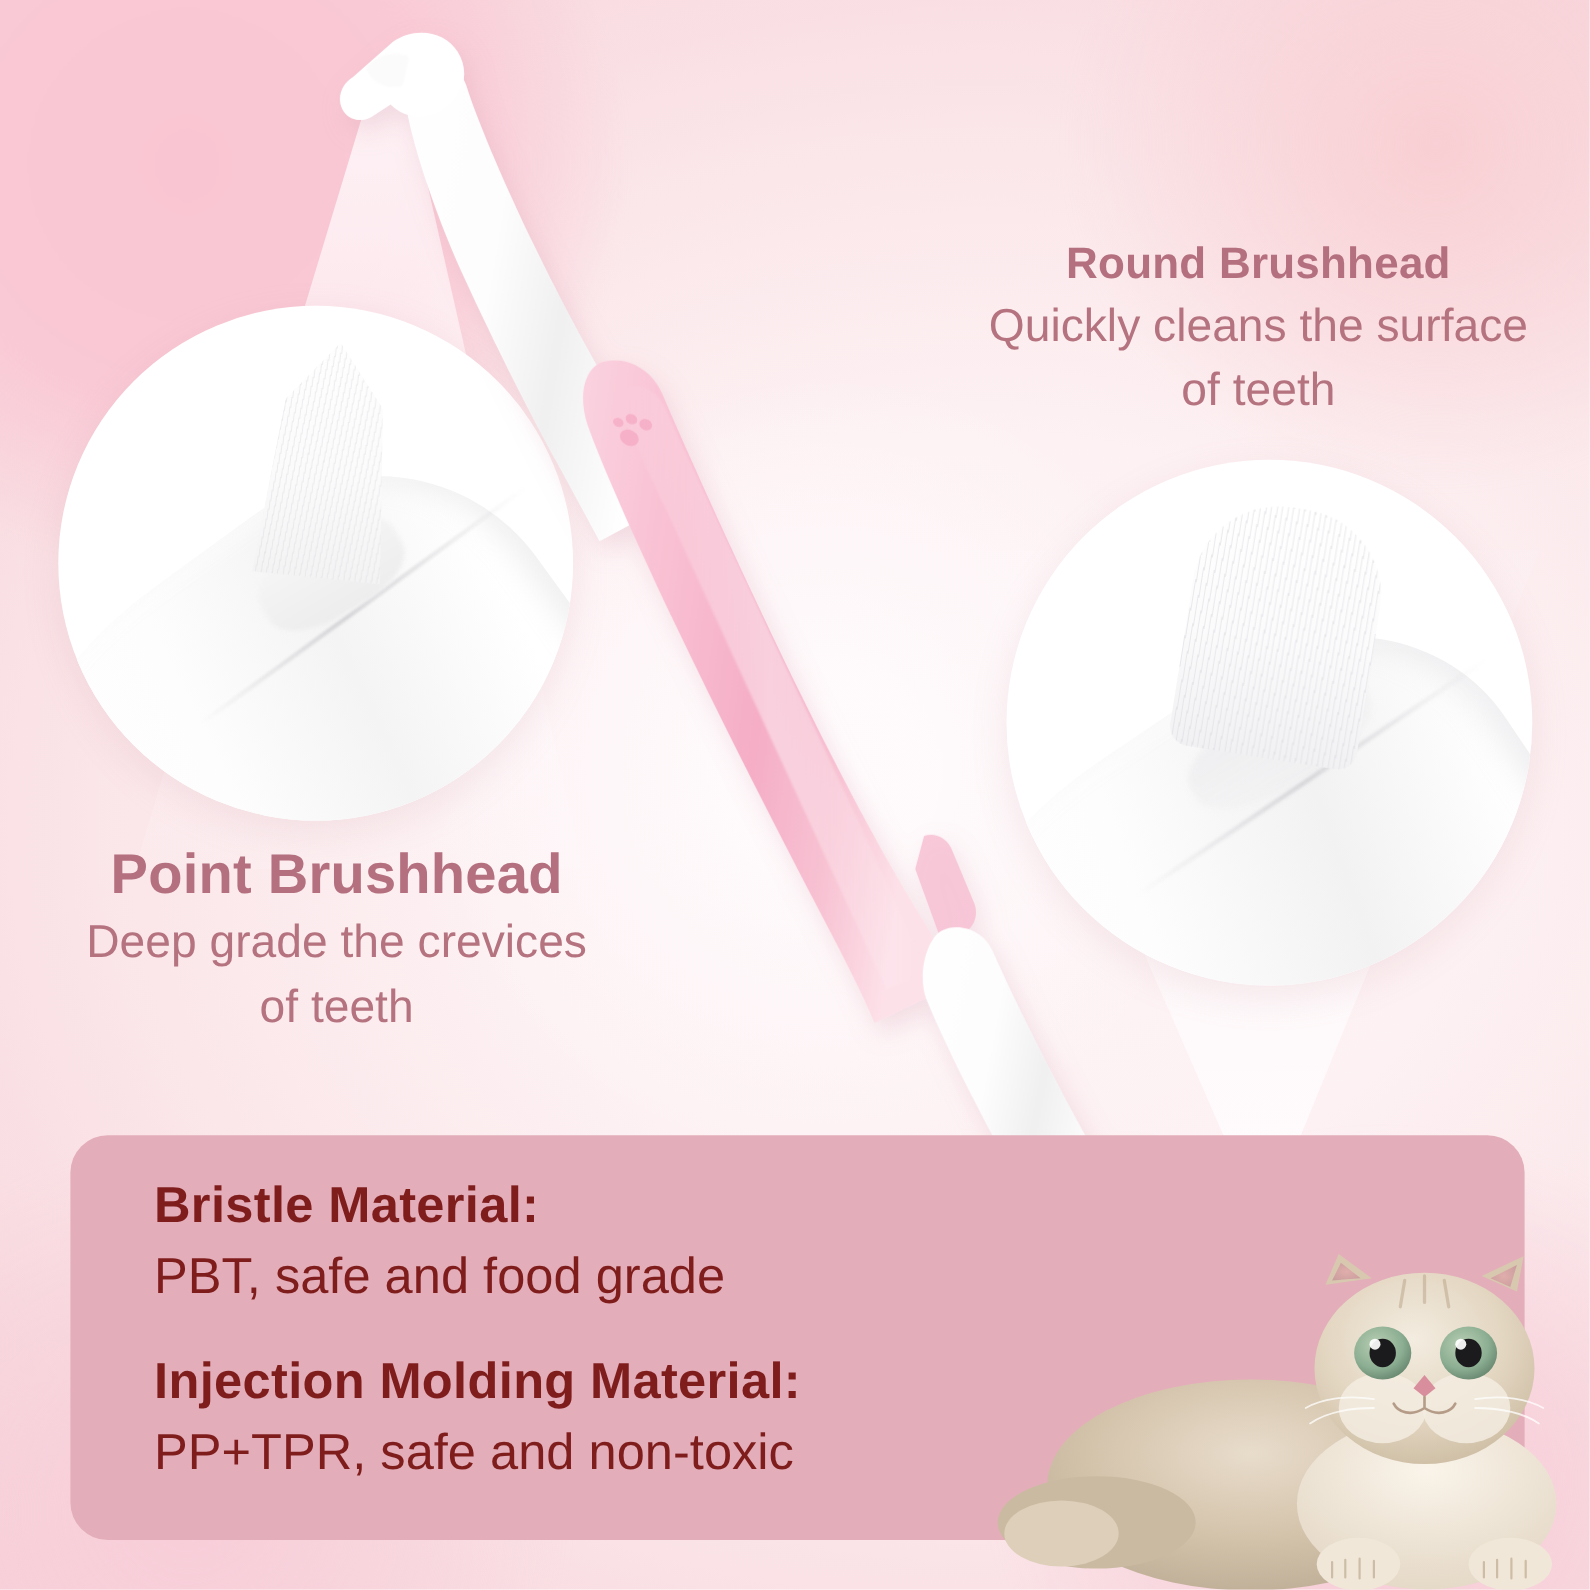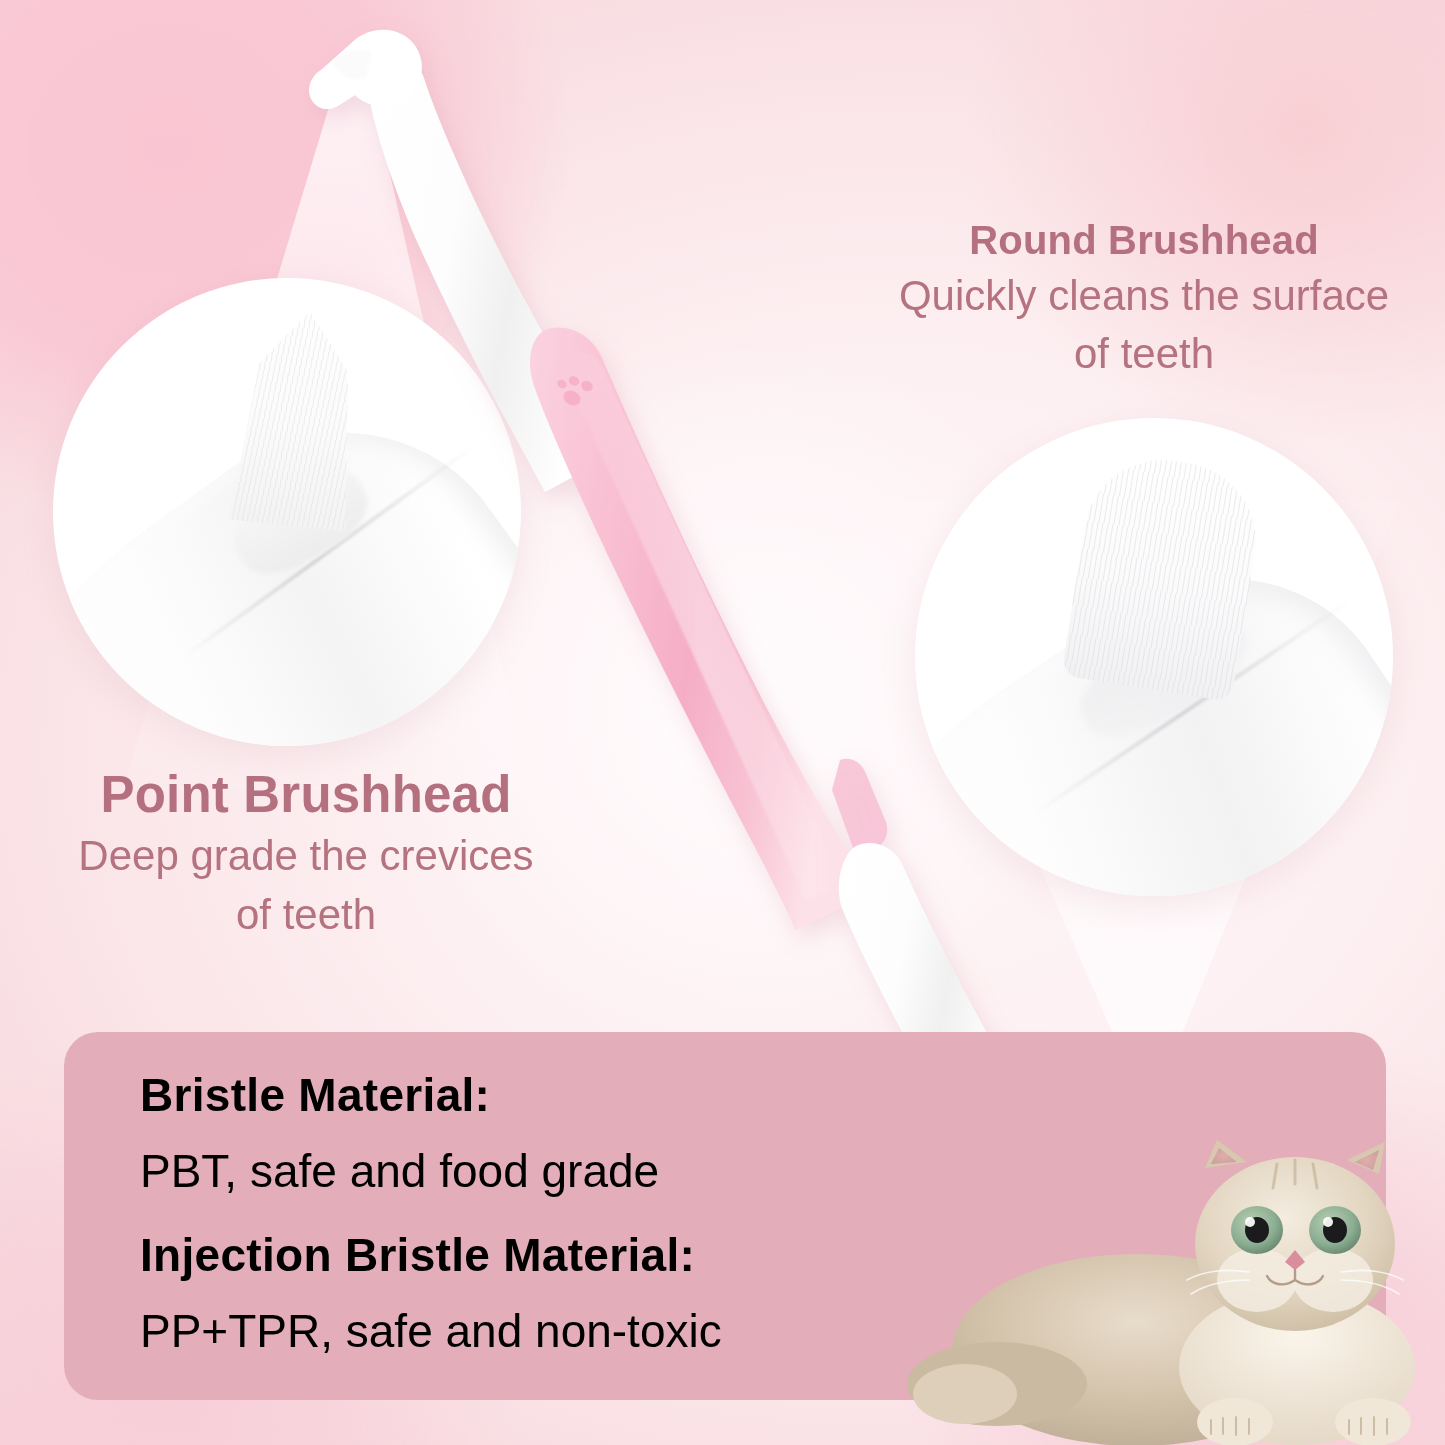--- a/index.html
+++ b/index.html
@@ -156,25 +156,25 @@
   #feature-left{ left:6px; top:766px; width:600px; text-align:center; }
   #feature-left .ftitle{ font-size:51px; }
   #feature-left .fdesc{ font-size:42px; margin-top:8px; }
 
   
   #spec-banner{
     position:absolute; left:64px; top:1032px; width:1322px; height:368px;
     background:#e3aeb9;
     border-radius:34px;
   }
-  .spec-block{ position:absolute; left:76px; color:#000000; }
+  .spec-block{ position:absolute; left:76px; color:#7f1d1d; }
   #spec-1{ top:36px; }
   #spec-2{ top:196px; }
   .spec-title{ font-size:46px; font-weight:bold; letter-spacing:.3px; line-height:1.18; }
-  .spec-value{ font-size:46px; font-weight:400; margin-top:22px; line-height:1.18; }
+  .spec-value{ font-size:46px; font-weight:400; margin-top:10px; line-height:1.18; }
 
   
   #cat-photo{
     position:absolute; left:905px; top:1122px; width:545px; height:323px;
   }
 </style>
 </head>
 <body>
 
 <div id="stage">
@@ -311,21 +311,21 @@
     <div class="fdesc">Deep grade the crevices</div>
     <div class="fdesc">of teeth</div>
   </div>
 
   <div id="spec-banner">
     <div class="spec-block" id="spec-1">
       <div class="spec-title">Bristle Material:</div>
       <div class="spec-value">PBT, safe and food grade</div>
     </div>
     <div class="spec-block" id="spec-2">
-      <div class="spec-title">Injection Bristle Material:</div>
+      <div class="spec-title">Injection Molding Material:</div>
       <div class="spec-value">PP+TPR, safe and non-toxic</div>
     </div>
   </div>
 
   <svg id="cat-photo" viewBox="0 0 545 323">
     <defs>
       <radialGradient id="furBody" cx="0.5" cy="0.35" r="0.8">
         <stop offset="0" stop-color="#e8dccb"></stop>
         <stop offset="0.5" stop-color="#d4c3ab"></stop>
         <stop offset="1" stop-color="#b7a68f"></stop>

